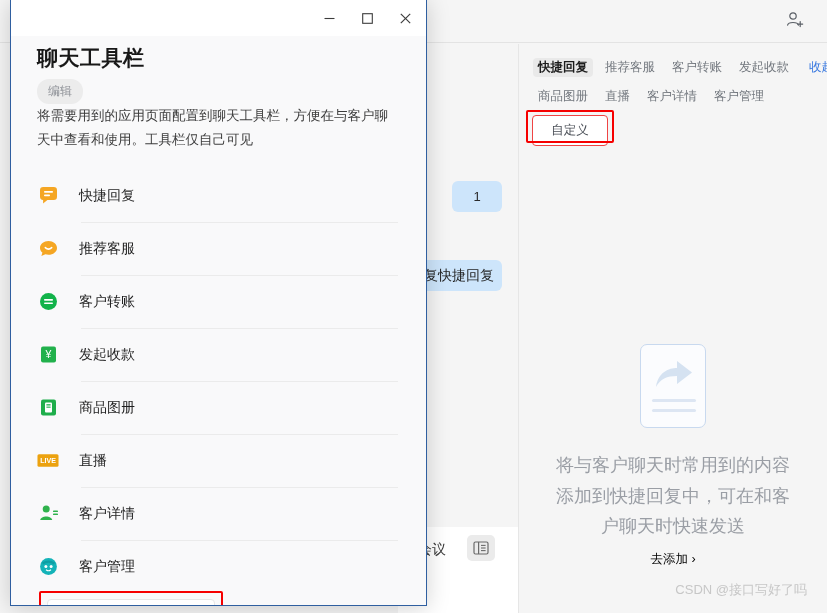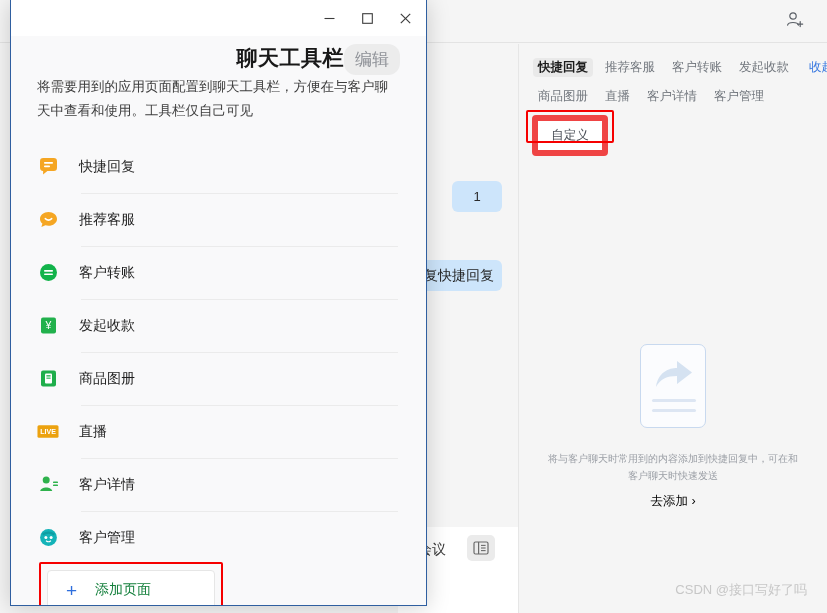--- a/index.html
+++ b/index.html
@@ -72,21 +72,21 @@
     line-height: 1.1;
   }
   .tab.active { background: #e9e9e9; color: #1c1c1c; font-weight: bold; }
   .collapse-link {
     font-size: 12.5px; color: #3b7ae0; padding: 3px 2px; margin-left: 6px;
     display: flex; align-items: center; gap: 3px;
   }
 
   .custom-wrap { position: relative; margin: 6px 0 0 13px; width: 76px; }
   .custom-btn {
-    background: #fff; border: 6px solid #ef4444; border-radius: 4px;
+    background: #fff; border: 1px solid #ef4444; border-radius: 4px;
     font-size: 12.5px; color: #4a4f57; padding: 6px 0; text-align: center;
     width: 76px;
   }
   .redbox {
     position: absolute; border: 2px solid #f60000; border-radius: 2px;
     pointer-events: none;
   }
   .redbox.custom { left: -6px; top: -5px; width: 88px; height: 33px; }
 
   
@@ -99,21 +99,21 @@
     background: #fbfcfe; position: relative;
   }
   .empty-doc .arrow { position: absolute; left: 12px; top: 14px; }
   .empty-doc .ln {
     position: absolute; height: 3px; background: #dde6f3; border-radius: 2px;
   }
   .empty-doc .ln1 { left: 11px; top: 54px; width: 44px; }
   .empty-doc .ln2 { left: 11px; top: 64px; width: 44px; }
   .empty-text {
     margin-top: 22px; width: 250px; text-align: center;
-    font-size: 10px; color: #9a9ea5; line-height: 1.7;
+    font-size: 18px; color: #9a9ea5; line-height: 1.7;
   }
   .empty-link {
     margin-top: 9px; font-size: 12.5px; color: #000000;
   }
 
   
   .watermark {
     position: absolute; right: 20px; bottom: 14px;
     font-size: 13px; color: #c7c7c7; white-space: nowrap; margin-left: 28px;
   }
@@ -129,25 +129,25 @@
   }
   .titlebar {
     height: 36px; background: #ffffff; display: flex;
     align-items: center; justify-content: flex-end; padding-right: 2px;
   }
   .winbtn {
     width: 38px; height: 30px; display: flex; align-items: center;
     justify-content: center; color: #3c3c3c;
   }
   .dlg-body { padding: 0 26px; background: #f9f9fa; height: 570px; }
-  .dlg-head { display: flex; align-items: flex-start; justify-content: flex-end; padding-top: 8px; }
+  .dlg-head { display: flex; align-items: flex-start; justify-content: flex-end; padding-top: 8px; flex-direction: column; }
   .dlg-title { font-size: 21px; font-weight: bold; color: #181818; letter-spacing: .5px; }
   .edit-btn {
-    background: #ececec; color: #8d9096; font-size: 17px;
-    border-radius: 12px; padding: 4px 11px; 
+    background: #ececec; color: #8d9096; font-size: 12px;
+    border-radius: 12px; padding: 4px 11px; margin-top: 7px;
   }
   .dlg-desc {
     margin-top: 0; font-size: 13.5px; color: #3d3d3d; line-height: 1.75;
     width: 362px;
   }
   .app-list { margin-top: 18px; }
   .app-item {
     display: flex; align-items: center; height: 53px; position: relative;
   }
   .app-item + .app-item::before {

